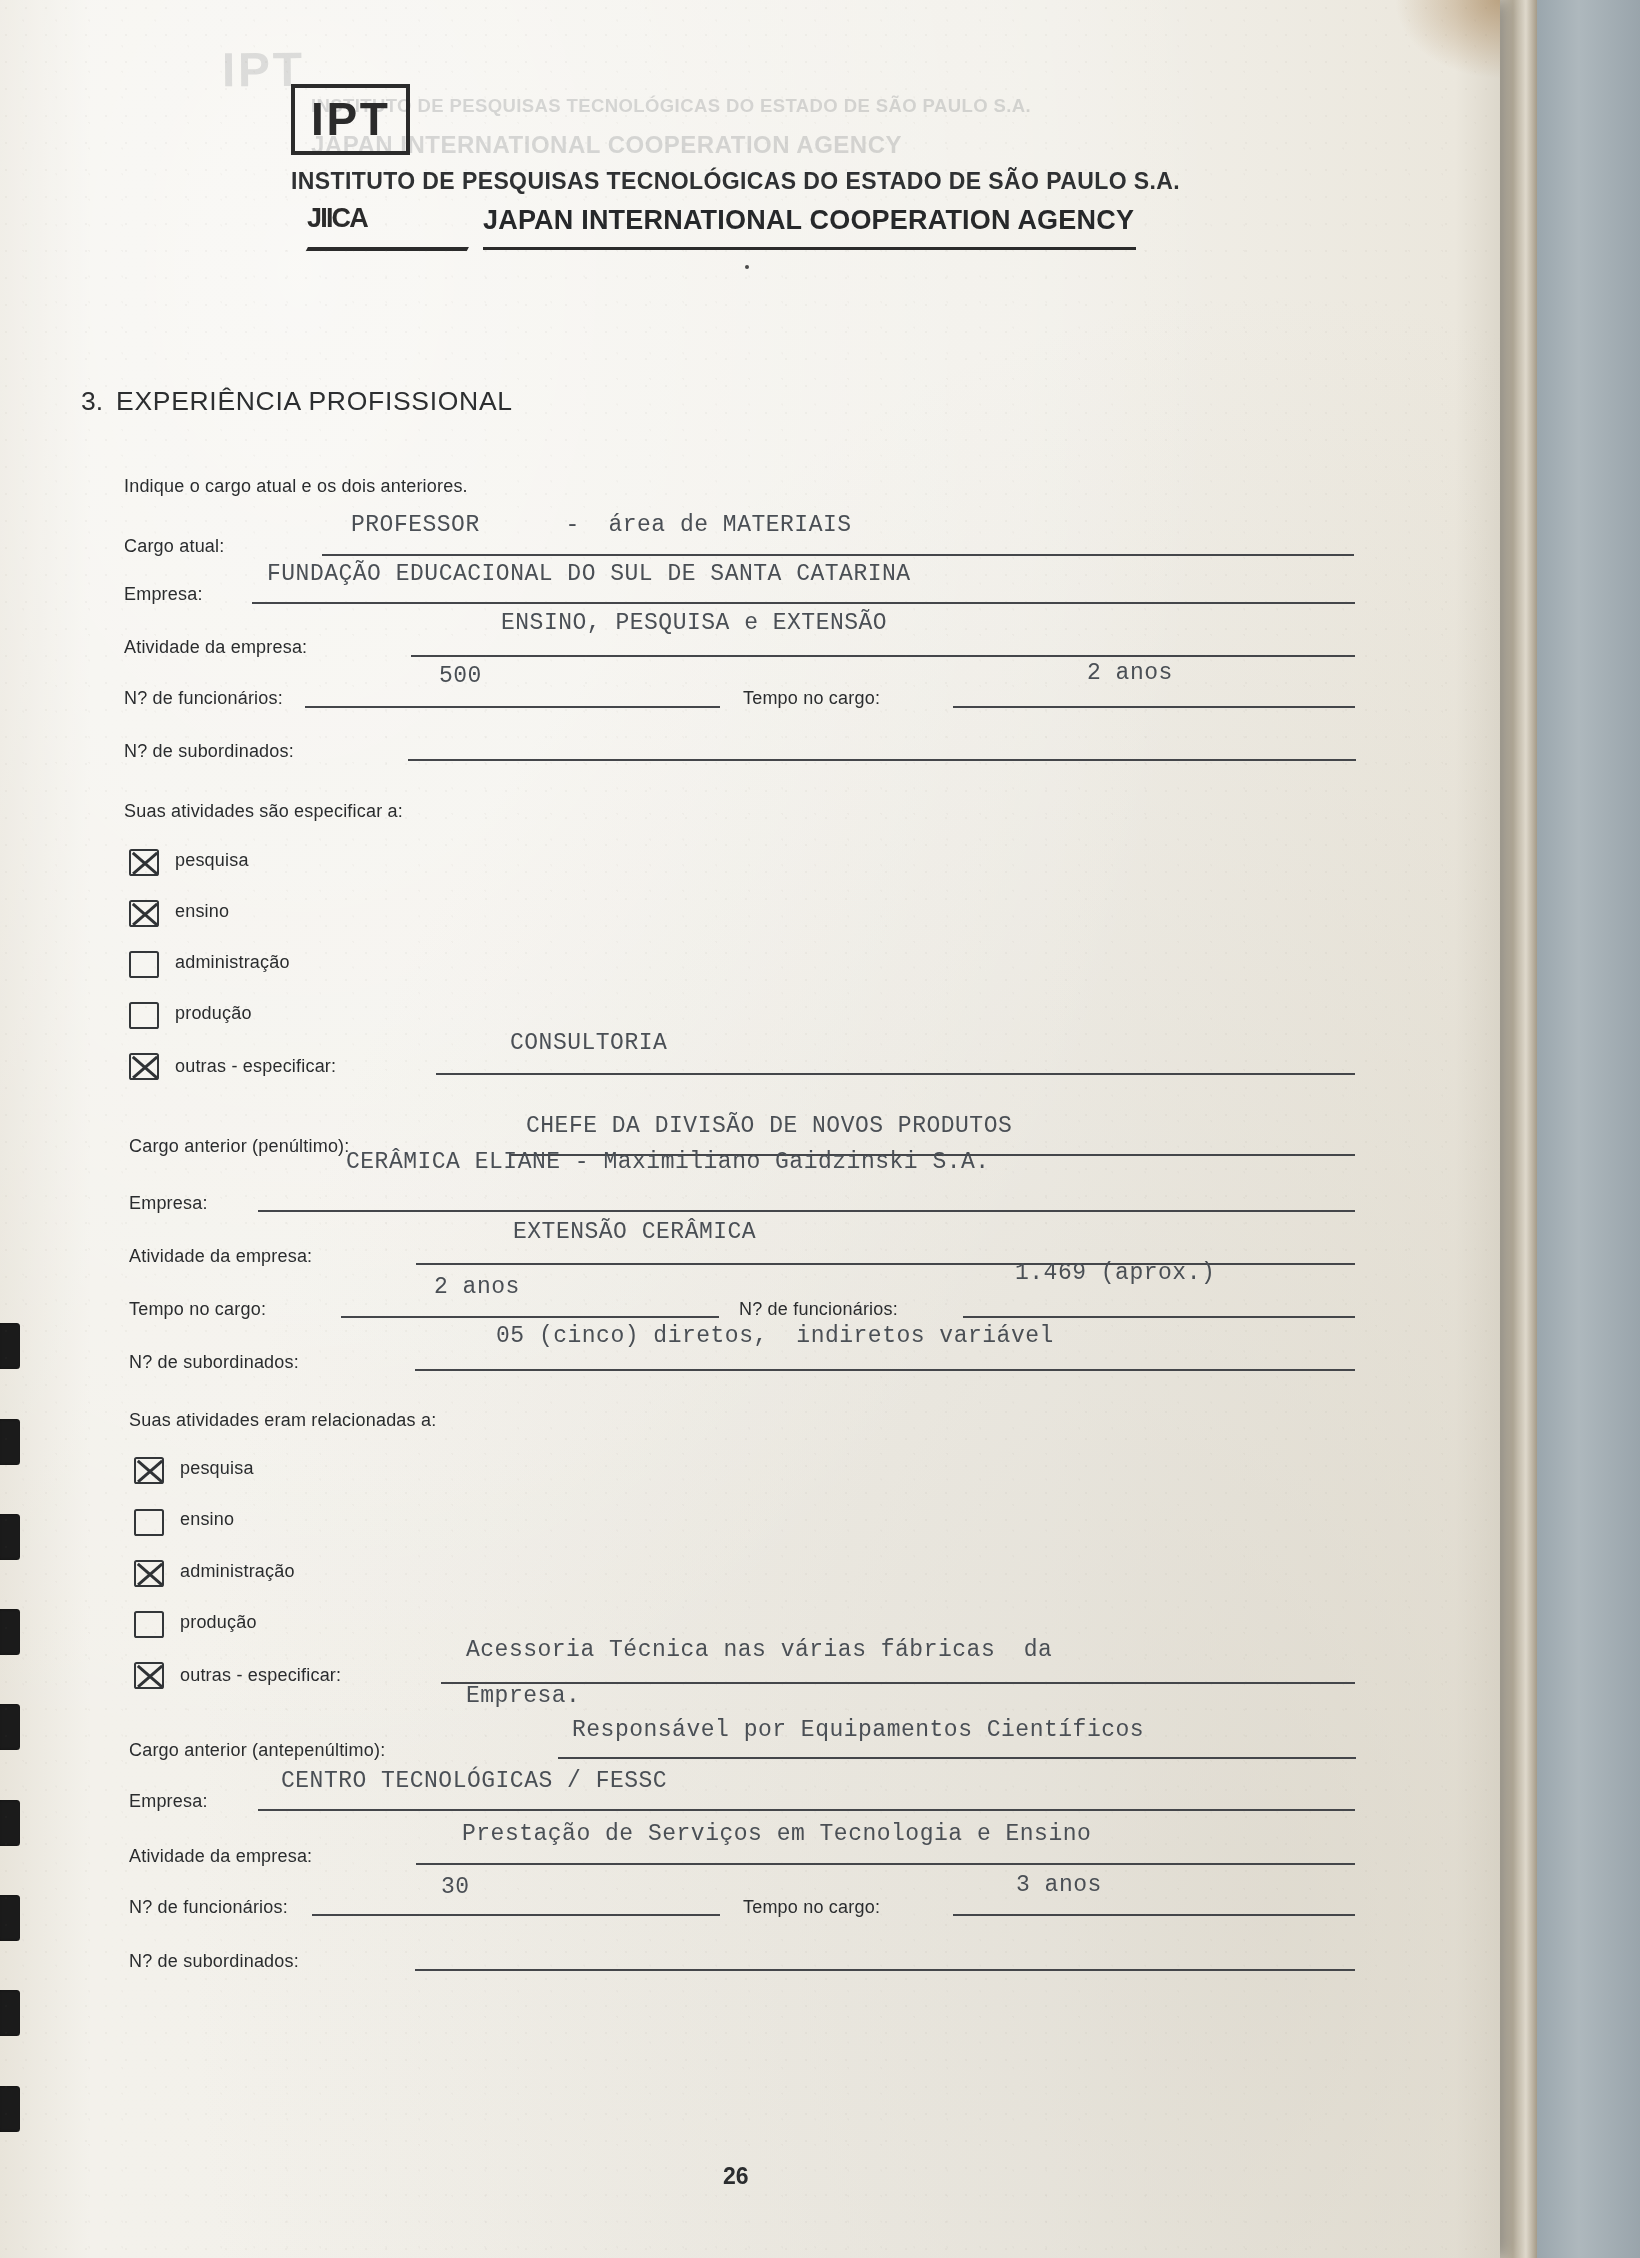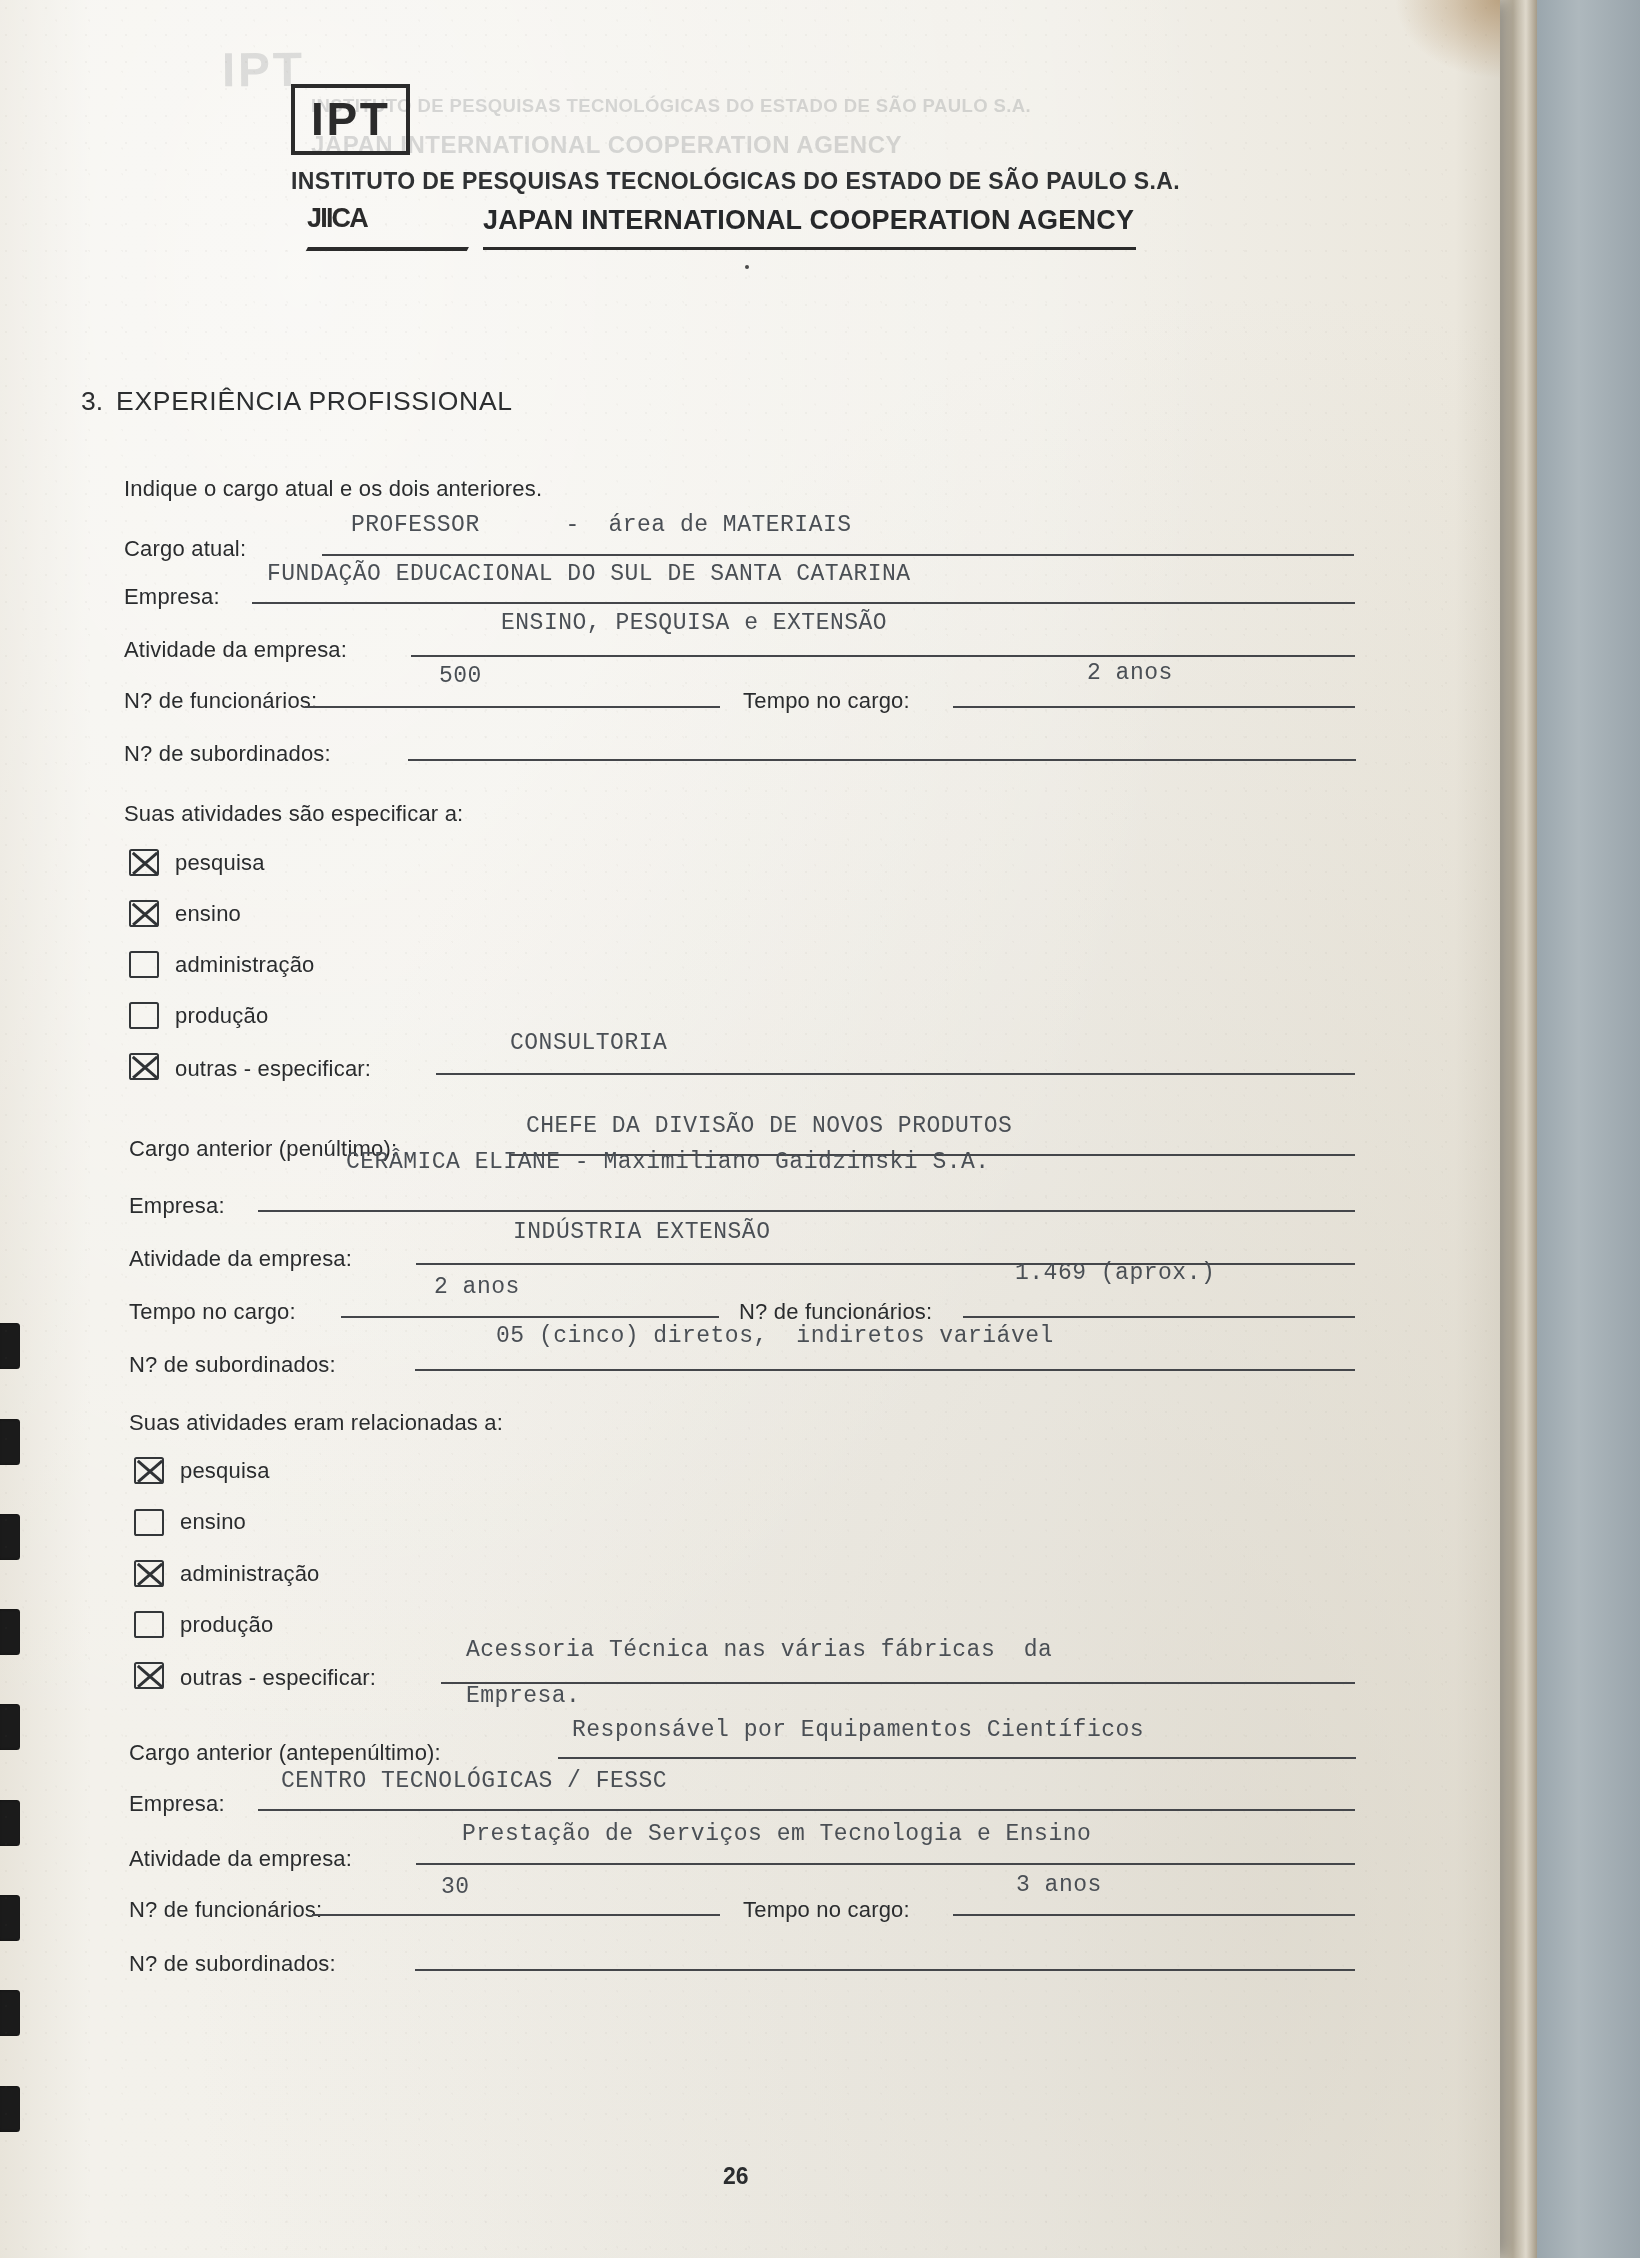--- a/index.html
+++ b/index.html
@@ -104,21 +104,21 @@
   }
   #sec-title {
     position:absolute; left:116px; top:386px;
     font-size:26.5px; color:#2c2e30; letter-spacing:0.7px;
   }
 
   
   #form { position:absolute; left:0; top:0; width:1500px; height:2258px; }
 
   .lbl {
-    position:absolute; font-size:22px; color:#2a2c2e;
+    position:absolute; font-size:18px; color:#2a2c2e;
     letter-spacing:0.2px; white-space:nowrap;
   }
   .rule {
     position:absolute; height:1.8px; background:#44464a;
   }
   .hand {
     position:absolute;
     font-family:"Liberation Mono", monospace;
     font-size:23px; color:#4a4f55;
     white-space:pre; letter-spacing:0.5px;
@@ -240,21 +240,21 @@
     <div class="lbl" style="left:129px; top:1136px;">Cargo anterior (penúltimo):</div>
     <div class="rule" style="left:510px; top:1154px; width:845px;"></div>
     <div class="hand" style="left:526px; top:1113px;">CHEFE DA DIVISÃO DE NOVOS PRODUTOS</div>
 
     <div class="lbl" style="left:129px; top:1193px;">Empresa:</div>
     <div class="rule" style="left:258px; top:1210px; width:1097px;"></div>
     <div class="hand" style="left:346px; top:1149px;">CERÂMICA ELIANE - Maximiliano Gaidzinski S.A.</div>
 
     <div class="lbl" style="left:129px; top:1246px;">Atividade da empresa:</div>
     <div class="rule" style="left:416px; top:1263px; width:939px;"></div>
-    <div class="hand" style="left:513px; top:1219px;">INDÚSTRIA EXTENSÃO</div>
+    <div class="hand" style="left:513px; top:1219px;">EXTENSÃO CERÂMICA</div>
 
     <div class="lbl" style="left:129px; top:1299px;">Tempo no cargo:</div>
     <div class="rule" style="left:341px; top:1316px; width:378px;"></div>
     <div class="hand" style="left:434px; top:1274px;">2 anos</div>
 
     <div class="lbl" style="left:739px; top:1299px;">N? de funcionários:</div>
     <div class="rule" style="left:963px; top:1316px; width:392px;"></div>
     <div class="hand" style="left:1015px; top:1260px;">1.469 (aprox.)</div>
 
     <div class="lbl" style="left:129px; top:1352px;">N? de  subordinados:</div>

